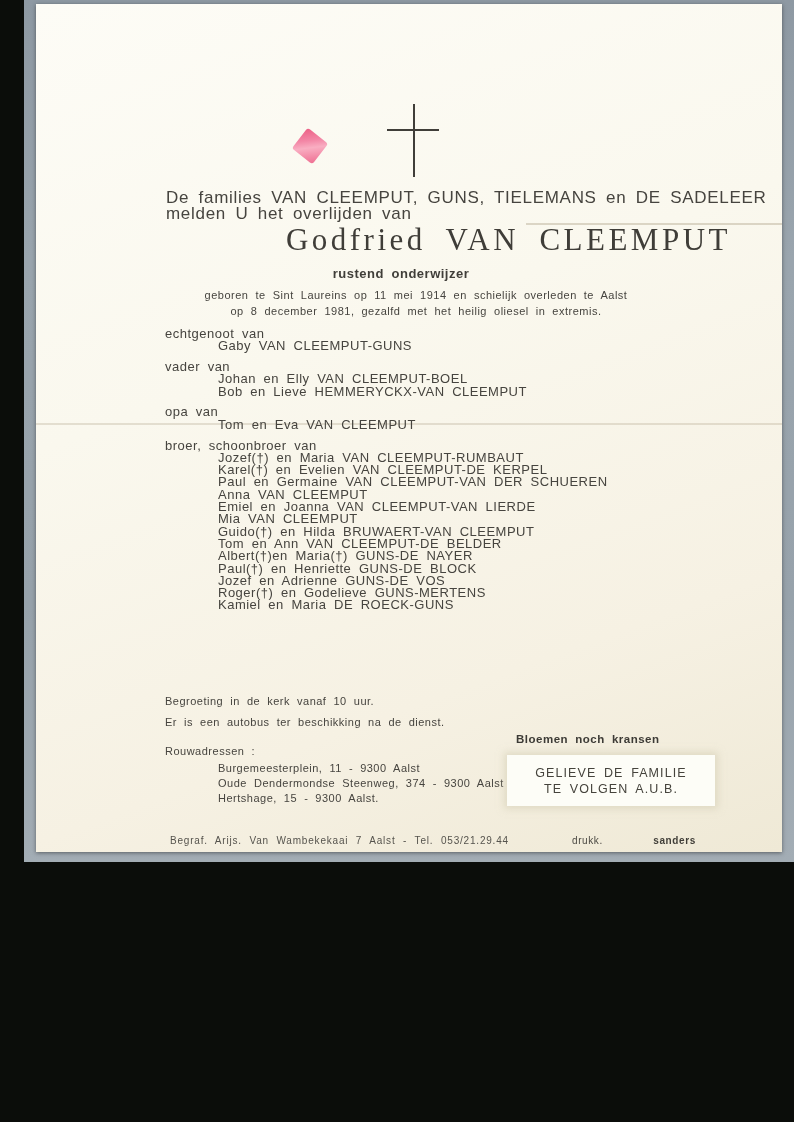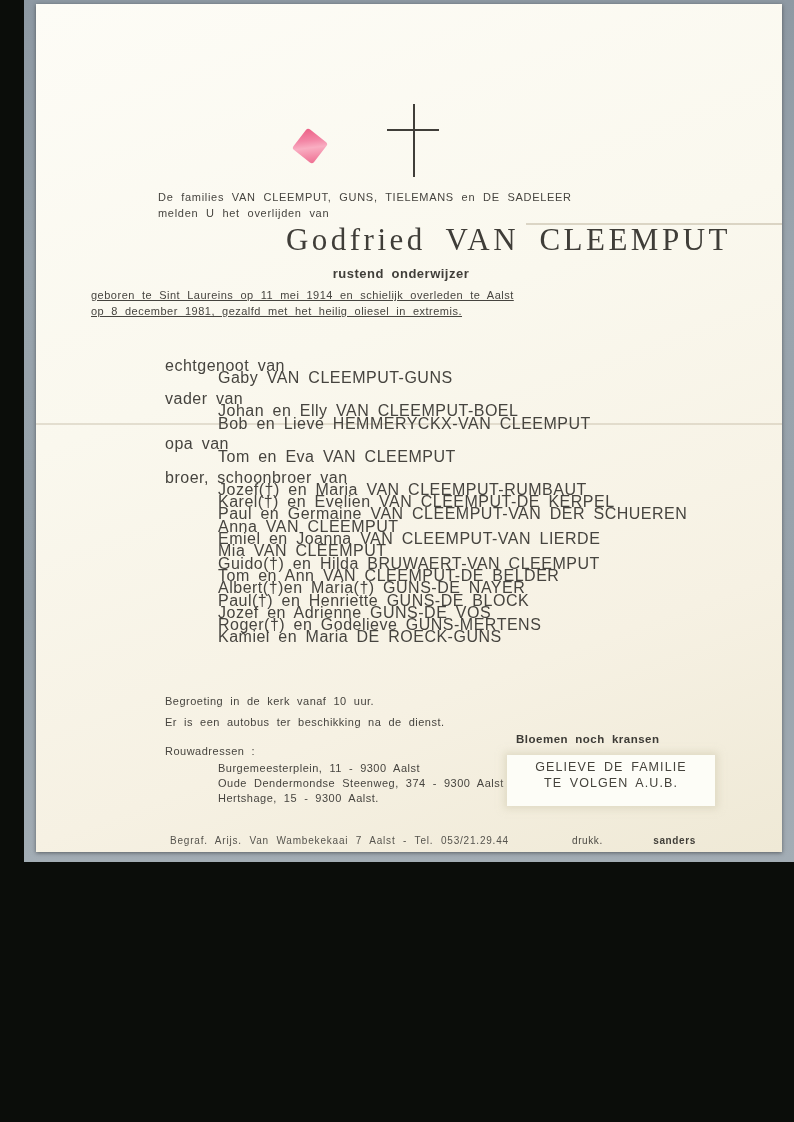--- a/index.html
+++ b/index.html
@@ -41,54 +41,54 @@
     transform: rotate(38deg);
     border-radius: 3px;
     background: linear-gradient(135deg, #ec5f85 0%, #f387a6 35%, #f9aec2 55%, #f败 70%, #ee6d90 100%);
     background: linear-gradient(135deg, #ec5f85 0%, #f387a6 35%, #f9aec2 55%, #ee6d90 100%);
   }
   .cross { position: absolute; left: 345px; top: 97px; width: 100px; height: 82px; }
   .cross-v { position: absolute; left: 32px; top: 3px; width: 2px; height: 73px; background: #403e39; }
   .cross-h { position: absolute; left: 6px; top: 28px; width: 52px; height: 2px; background: #403e39; }
 
   .txt { position: absolute; font-size: 11px; letter-spacing: 0.5px; word-spacing: 3.5px; line-height: 15px; white-space: nowrap; }
-  .intro { left: 122px; top: 186px; font-size: 11px; line-height: 15.5px; letter-spacing: 0.7px; word-spacing: 4px; }
+  .intro { left: 130px; top: 186px; font-size: 17px; line-height: 15.5px; letter-spacing: 0.7px; word-spacing: 4px; }
   .deceased {
     position: absolute;
     left: 55px; top: 217px; width: 640px;
     text-align: right;
     font-family: "Liberation Serif", serif;
     font-weight: 500;
     font-size: 31px;
     line-height: 37px;
     letter-spacing: 3.5px;
     word-spacing: 9px;
     color: #3f3d38;
     white-space: nowrap;
   }
   .occupation { left: 55px; top: 262px; width: 620px; text-align: center; font-weight: bold; font-size: 13px; color: #403e39; }
-  .life { left: 55px; top: 283px; width: 650px; text-align: left; line-height: 16px; white-space: normal; text-decoration: underline; }
-  .family { left: 129px; top: 356px; line-height: 12.3px; font-size: 16px; }
+  .life { left: 55px; top: 283px; width: 650px; text-align: center; line-height: 16px; white-space: normal; }
+  .family { left: 129px; top: 324px; line-height: 12.3px; font-size: 13px; }
   .family .sec { margin-bottom: 8.5px; }
   .family .names { padding-left: 53px; }
   .inv { left: 129px; top: 650px; line-height: 16.5px; }
   .inv b { color: #3d3b36; }
   .greet { left: 129px; top: 690px; }
   .bus { left: 129px; top: 711px; }
   .flowers { left: 480px; top: 728px; font-weight: bold; font-size: 11.5px; color: #3d3b36; }
   .rouw-label { left: 129px; top: 740px; }
   .addresses { left: 182px; top: 757px; line-height: 15.2px; }
   .slip {
     position: absolute;
     left: 471px; top: 751px;
     width: 208px; height: 51px;
     background: #fdfdf7;
     box-shadow: 0 0 7px 3px rgba(210,204,178,0.55);
     text-align: center;
-    padding-top: 5px;
+    padding-top: 11px;
     font-size: 12.5px;
     letter-spacing: 1.1px;
     word-spacing: 3px;
     line-height: 15.5px;
     color: #45433c;
   }
   .footer-undertaker { left: 126px; top: 829px; font-size: 10px; letter-spacing: 0.8px; word-spacing: 4px; color: #55534d; margin-left: 8px; }
   .footer-printer { left: 536px; top: 829px; font-size: 10px; letter-spacing: 0.6px; word-spacing: 3px; color: #4c4a44; }
   .footer-printer b { color: #403e38; margin-left: 44px; }
 </style>

